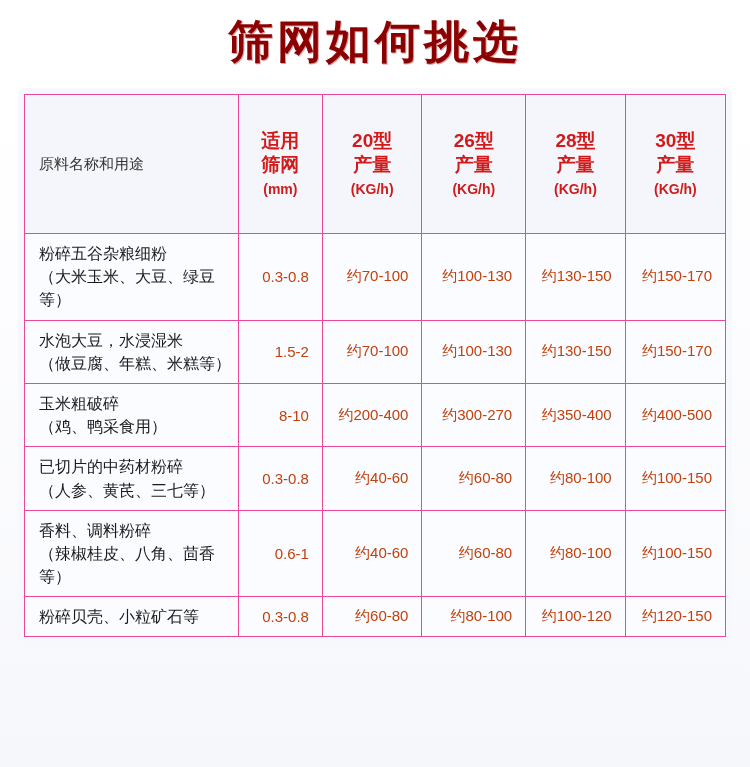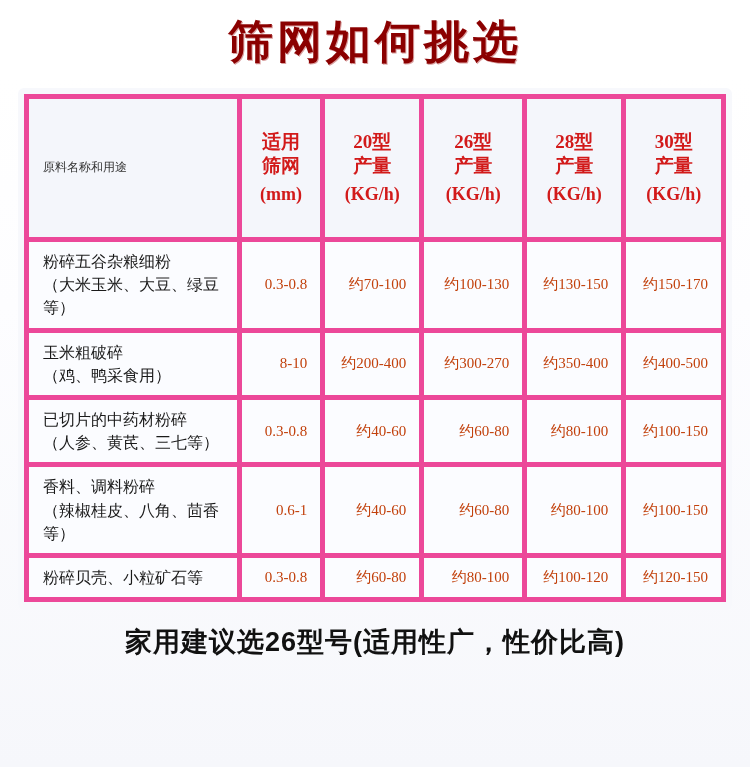--- a/index.html
+++ b/index.html
@@ -37,45 +37,44 @@
     border-radius: 6px;
     padding: 6px 6px 8px 6px;
     box-sizing: border-box;
   }
   table.grid {
     width: 100%;
     border-collapse: collapse;
     table-layout: fixed;
   }
   table.grid th, table.grid td {
-    border: 5px solid #ec4899;
+    border: 1px solid #ec4899;
     text-align: center;
     vertical-align: middle;
     background: #fbfcff;
-    font-family: Liberation Serif, serif;
   }
   table.grid thead th {
     background: #f4f6fb;
     color: #d21a1a;
     font-size: 19px;
     font-weight: bold;
     line-height: 1.28;
     height: 130px;
     padding: 4px 2px;
   }
   table.grid thead th.firsthead {
     color: #333333;
-    font-size: 12px;
+    font-size: 15px;
     font-weight: normal;
     text-align: left;
     padding-left: 14px;
   }
   .unit {
     display: block;
-    font-size: 18px;
+    font-size: 14px;
     font-weight: bold;
     margin-top: 4px;
   }
   table.grid td.name {
     text-align: left;
     padding: 8px 6px 8px 14px;
     font-size: 16px;
     color: #1a1a1a;
     line-height: 1.45;
   }
@@ -151,20 +150,31 @@
             <span class="name-line2">（大米玉米、大豆、绿豆等）</span>
           </td>
           <td class="val">0.3-0.8</td>
           <td class="val">约70-100</td>
           <td class="val">约100-130</td>
           <td class="val">约130-150</td>
           <td class="val">约150-170</td>
         </tr>
         <tr>
           <td class="name">
+            <span>水泡大豆，水浸湿米</span>
+            <span class="name-line2">（做豆腐、年糕、米糕等）</span>
+          </td>
+          <td class="val">1.5-2</td>
+          <td class="val">约70-100</td>
+          <td class="val">约100-130</td>
+          <td class="val">约130-150</td>
+          <td class="val">约150-170</td>
+        </tr>
+        <tr>
+          <td class="name">
             <span>玉米粗破碎</span>
             <span class="name-line2">（鸡、鸭采食用）</span>
           </td>
           <td class="val">8-10</td>
           <td class="val">约200-400</td>
           <td class="val">约300-270</td>
           <td class="val">约350-400</td>
           <td class="val">约400-500</td>
         </tr>
         <tr>
@@ -197,15 +207,14 @@
           <td class="val">0.3-0.8</td>
           <td class="val">约60-80</td>
           <td class="val">约80-100</td>
           <td class="val">约100-120</td>
           <td class="val">约120-150</td>
         </tr>
       </tbody>
     </table>
   </div>
 
-  <div class="footer">家用建议选26型号(适用性广，性价比高)</div>
 
 </div>
 
 </body></html>

